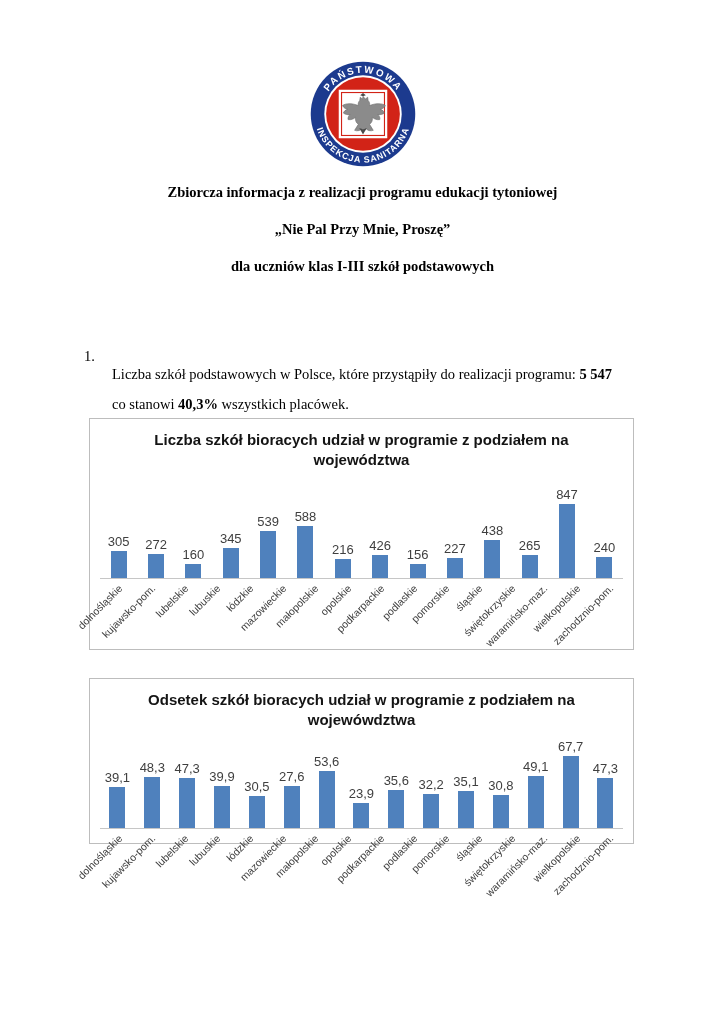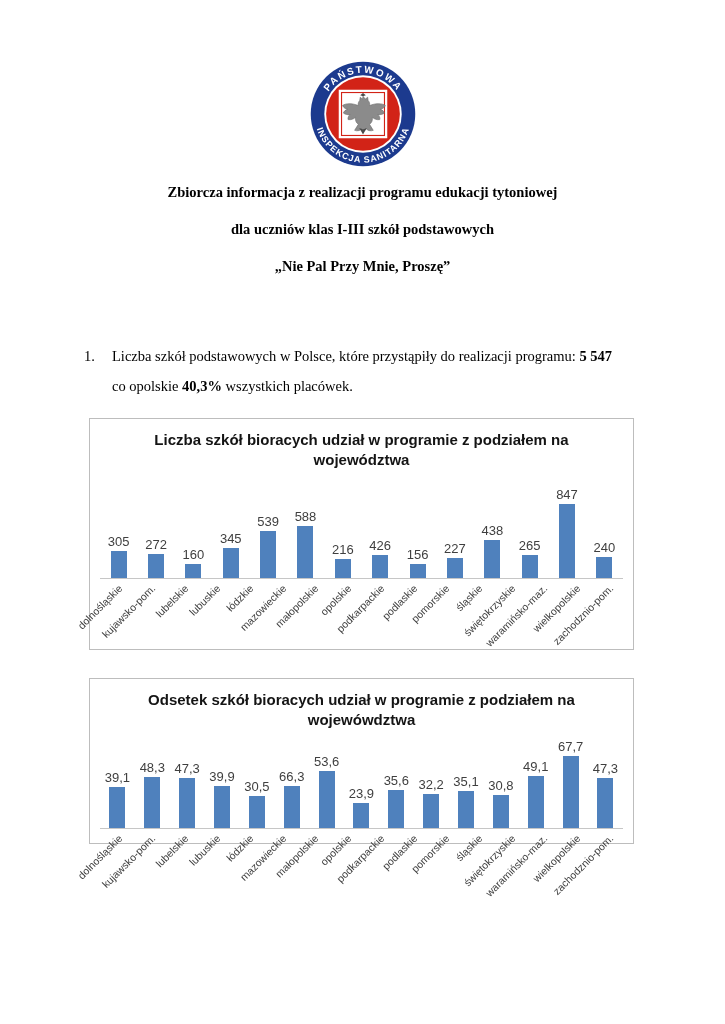--- a/index.html
+++ b/index.html
@@ -8,21 +8,21 @@
     font-family:"Liberation Serif", serif;color:#000;
   }
   
   .logo-wrap{position:absolute;left:50%;top:58px;transform:translateX(-50%);width:112px;height:112px;}
   
   .doc-titles{position:absolute;top:183px;left:0;width:100%;text-align:center;}
   .doc-title-line{font-weight:bold;font-size:14.5px;line-height:18px;margin-bottom:19px;}
   
   .paragraph{position:absolute;top:341px;left:84px;width:600px;display:flex;font-size:14.5px;line-height:30px;}
   .item-number{flex:none;width:28px;}
-  .item-text{width:560px;}
+  .item-text{width:560px;margin-top:18px;}
   
   .chart-box{position:absolute;left:89px;width:545px;border:1px solid #bdbdbd;background:#fff;box-sizing:border-box;}
   #chart-1{top:418px;height:232px;}
   #chart-2{top:678px;height:166px;}
   .chart-title{
     font-family:"Liberation Sans", sans-serif;font-weight:bold;font-size:15px;line-height:20px;
     text-align:center;margin:11px auto 0;width:88%;color:#141414;
   }
   .bars-row{
     position:relative;display:flex;align-items:flex-end;margin:0 10px;
@@ -63,27 +63,27 @@
       <textPath href="#arcTop" startOffset="50%" text-anchor="middle">PAŃSTWOWA</textPath>
     </text>
     <text class="logo-arc-text" font-size="9.5" letter-spacing="1">
       <textPath href="#arcBottom" startOffset="50%" text-anchor="middle">INSPEKCJA SANITARNA</textPath>
     </text>
   </svg>
 </div>
 
 <div class="doc-titles">
   <div class="doc-title-line">Zbiorcza informacja z realizacji programu edukacji tytoniowej</div>
+  <div class="doc-title-line">„Nie Pal Przy Mnie, Proszę”</div>
   <div class="doc-title-line">dla uczniów klas I-III szkół podstawowych</div>
-  <div class="doc-title-line">„Nie Pal Przy Mnie, Proszę”</div>
 </div>
 
 <div class="paragraph">
   <div class="item-number">1.</div>
-  <div class="item-text"><span>Liczba szkół podstawowych w Polsce, które przystąpiły do realizacji programu: </span><b>5 547</b><br><span>co opolskie </span><b>40,3%</b><span> wszystkich placówek.</span></div>
+  <div class="item-text"><span>Liczba szkół podstawowych w Polsce, które przystąpiły do realizacji programu: </span><b>5 547</b><br><span>co stanowi </span><b>40,3%</b><span> wszystkich placówek.</span></div>
 </div>
 
 <div class="chart-box" id="chart-1">
   <div class="chart-title">Liczba szkół bioracych udział w programie z podziałem na województwa</div>
   <div class="bars-row" style="height: 108px; border-bottom-color: rgb(198, 198, 198);">
       <div class="bar-slot">
         <div class="bar-value">305</div>
         <div class="bar" style="height: 26.8px; background: rgb(79, 129, 189);"></div>
       </div>
       <div class="bar-slot">
@@ -176,21 +176,21 @@
       </div>
       <div class="bar-slot">
         <div class="bar-value">39,9</div>
         <div class="bar" style="height: 42.2px; background: rgb(79, 129, 189);"></div>
       </div>
       <div class="bar-slot">
         <div class="bar-value">30,5</div>
         <div class="bar" style="height: 32.2px; background: rgb(79, 129, 189);"></div>
       </div>
       <div class="bar-slot">
-        <div class="bar-value">66,3</div>
+        <div class="bar-value">27,6</div>
         <div class="bar" style="height: 42.4px; background: rgb(79, 129, 189);"></div>
       </div>
       <div class="bar-slot">
         <div class="bar-value">53,6</div>
         <div class="bar" style="height: 56.7px; background: rgb(79, 129, 189);"></div>
       </div>
       <div class="bar-slot">
         <div class="bar-value">23,9</div>
         <div class="bar" style="height: 25.3px; background: rgb(79, 129, 189);"></div>
       </div>

